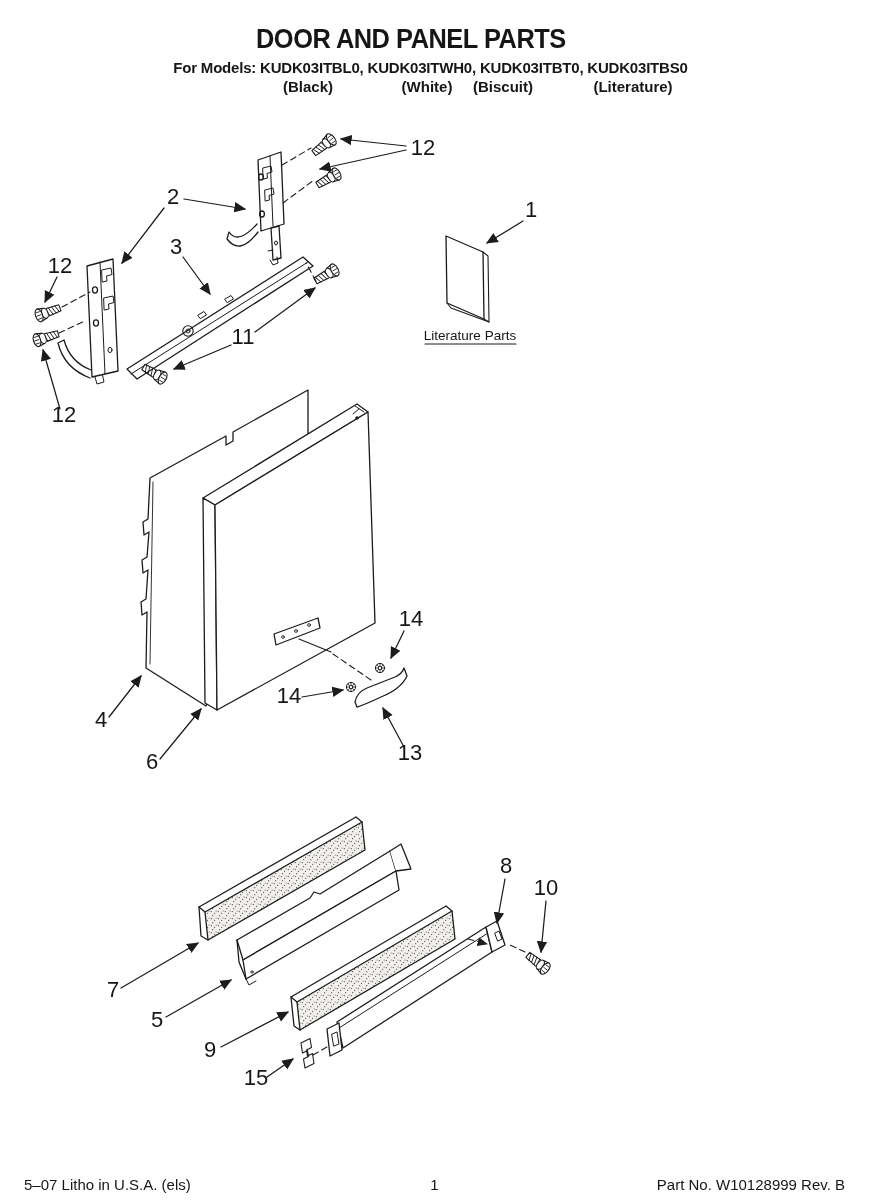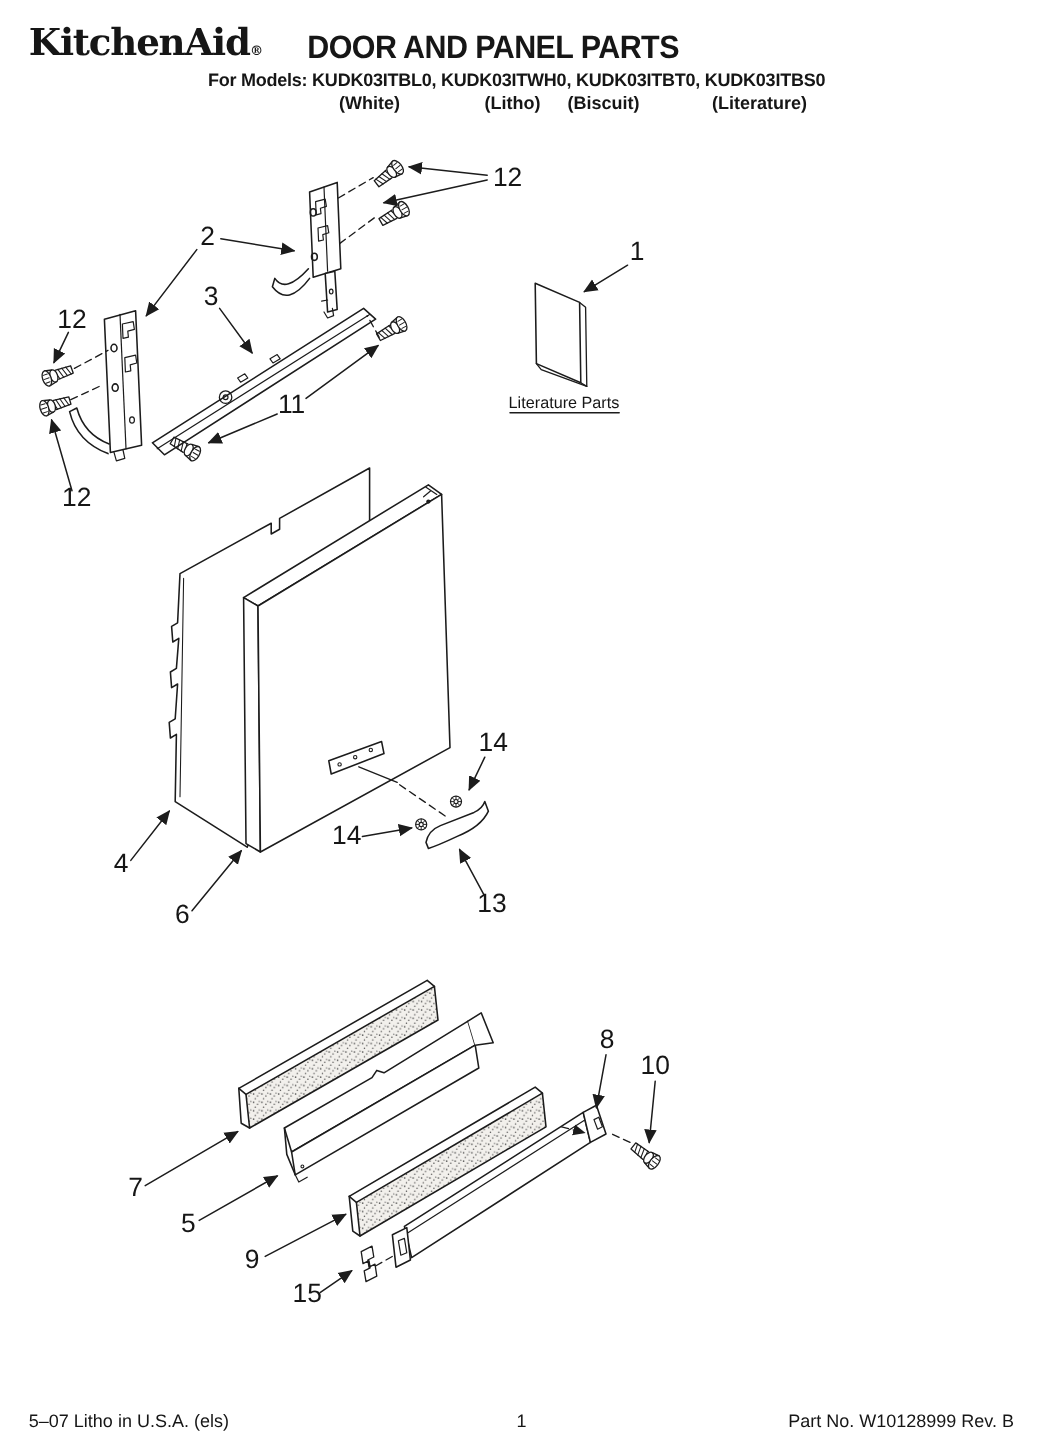--- a/index.html
+++ b/index.html
@@ -22,25 +22,24 @@
   .f-right{right:24px;text-align:right;}
   svg{position:absolute;left:0;top:0;}
   .callout{font-family:"Liberation Sans",sans-serif;font-size:22px;fill:#161616;stroke:none;}
   .litlabel{font-family:"Liberation Sans",sans-serif;font-size:13.5px;fill:#161616;stroke:none;}
 </style>
 </head>
 <body>
 
 <div id="page">
 
-  <div class="abs brand"><span>KitchenAid</span><span class="reg">®</span></div>
   <h1 class="abs title">DOOR AND PANEL PARTS</h1>
   <div class="abs models">For Models: KUDK03ITBL0, KUDK03ITWH0, KUDK03ITBT0, KUDK03ITBS0</div>
-  <div class="abs color-label" style="left:308px">(White)</div>
-  <div class="abs color-label" style="left:427px">(Litho)</div>
+  <div class="abs color-label" style="left:308px">(Black)</div>
+  <div class="abs color-label" style="left:427px">(White)</div>
   <div class="abs color-label" style="left:503px">(Biscuit)</div>
   <div class="abs color-label" style="left:633px">(Literature)</div>
 
   <svg width="869" height="1200" viewBox="0 0 869 1200">
     <defs>
       <marker id="arr" viewBox="0 0 10 10" refX="9" refY="5" markerWidth="9.5" markerHeight="9.5" orient="auto">
         <path d="M0,0.6 L10,5 L0,9.4 z" fill="#1c1c1c"></path>
       </marker>
       <pattern id="stip" width="7" height="7" patternUnits="userSpaceOnUse">
         <rect width="7" height="7" fill="#f2f0ec"></rect>

